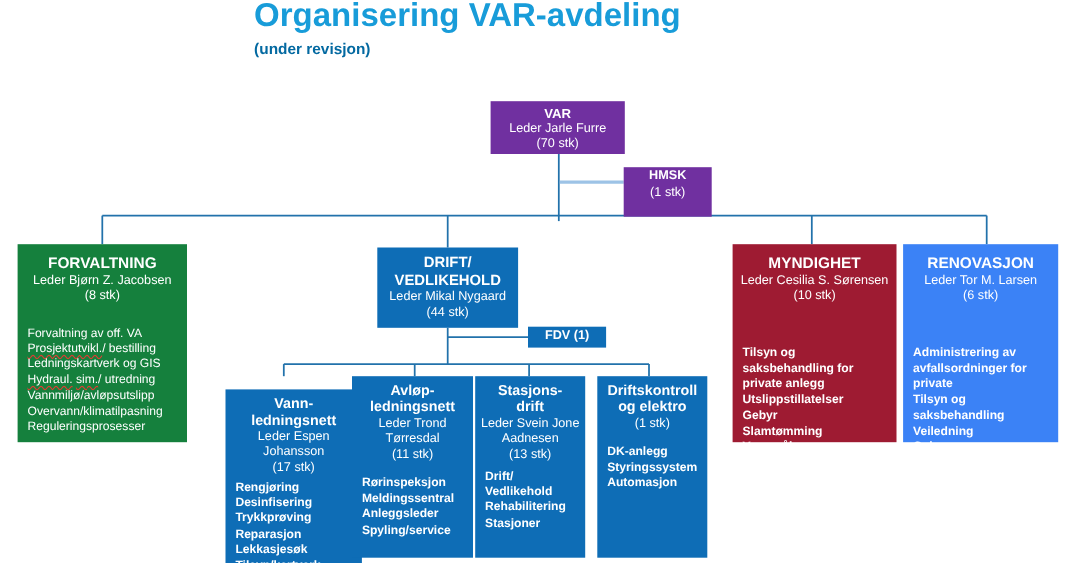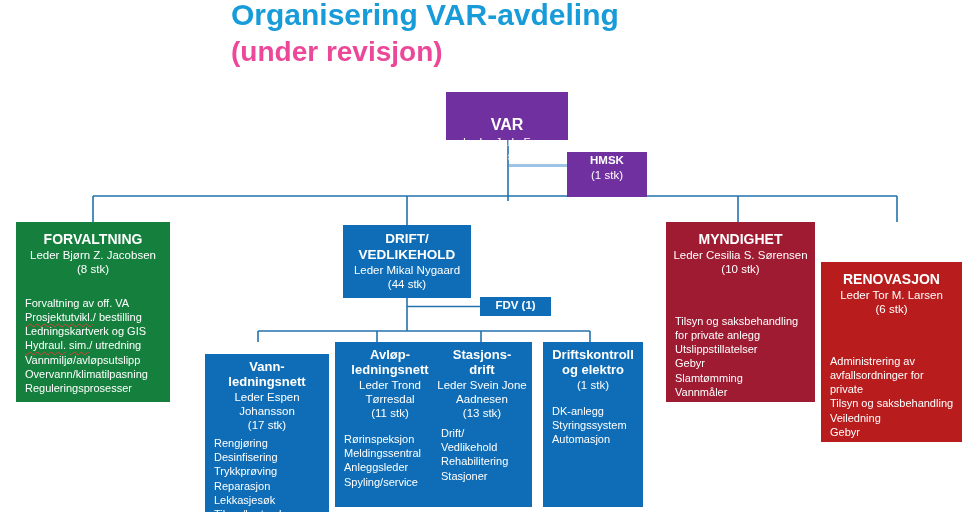--- a/index.html
+++ b/index.html
@@ -7,61 +7,61 @@
     position:relative;width:971px;height:512px;background:#ffffff;
     font-family:"Liberation Sans", sans-serif;overflow:hidden;
   }
   .title-line1{
     position:absolute;left:231px;top:-2px;
     font-size:30px;font-weight:bold;color:#189cd9;letter-spacing:0px;
     white-space:nowrap;
   }
   .title-line2{
     position:absolute;left:231px;top:36px;
-    font-size:28px;font-weight:bold;color:#ec4899;white-space:nowrap;
+    font-size:14px;font-weight:bold;color:#0369a1;white-space:nowrap;
   }
   .connectors{position:absolute;left:0;top:0;pointer-events:none;}
   .connectors line{stroke:#2272ab;stroke-width:1.6;}
   .connectors line.light{stroke:#9dc3e6;stroke-width:3;}
   .box{
     position:absolute;box-sizing:border-box;color:#ffffff;text-align:center;
   }
   .box .name{font-weight:bold;white-space:pre-line;line-height:1.18;}
   .box .sub{font-size:11.5px;line-height:1.22;white-space:pre-line;}
   .purple{background:#7030a0;}
   .blue{background:#0e6db6;}
   .gray{background:#15803d;}
   .maroon{background:#9e1b32;}
-  .green{background:#b91c1c;margin-top:40px;}
+  .green{background:#3b82f6;}
 
   #box-var{left:446px;top:92px;width:122px;height:48px;padding-top:4px;}
-  #box-var .name{font-size:16px;margin-top:20px;}
+  #box-var .name{font-size:12px;}
   #box-hmsk{left:567px;top:152px;width:80px;height:45px;padding-top:2px;}
   #box-hmsk .name{font-size:11.5px;}
   #box-fdv{left:480px;top:297px;width:71px;height:19px;padding-top:2px;}
   #box-fdv .name{font-size:11.5px;}
 
   #box-forvaltning{left:16px;top:222px;width:154px;height:180px;padding-top:9px;}
   #box-myndighet{left:666px;top:222px;width:149px;height:180px;padding-top:9px;}
   #box-renovasjon{left:821px;top:222px;width:141px;height:180px;padding-top:9px;}
   #box-forvaltning .name,#box-myndighet .name,#box-renovasjon .name{font-size:14px;}
 
   #box-drift{left:343px;top:225px;width:128px;height:73px;padding-top:6px;}
   #box-drift .name{font-size:13.5px;}
 
   #box-vann{left:205px;top:354px;width:124px;height:165px;padding-top:5px;}
-  #box-avlop{left:335px;top:342px;width:110px;height:165px;padding-top:5px;}
+  #box-avlop{left:320px;top:342px;width:110px;height:165px;padding-top:5px;}
   #box-stasjon{left:432px;top:342px;width:100px;height:165px;padding-top:5px;}
   #box-elektro{left:543px;top:342px;width:100px;height:165px;padding-top:5px;}
   #box-vann .name,#box-avlop .name,#box-stasjon .name,#box-elektro .name{font-size:13px;}
 
   .tasks{
     text-align:left;padding:0 6px 0 9px;font-size:11px;line-height:1.3;
   }
-  .tasks.bold-list .task{font-weight:normal;}
+  .tasks.bold-list .task{font-weight:bold;}
   .mt4{margin-top:4px;}
   .mt6{margin-top:6px;}
   .mt12{margin-top:12px;}
   .mt20{margin-top:20px;}
   .mt38{margin-top:38px;}
   .squiggle{
     text-decoration-line:underline;
     text-decoration-style:wavy;
     text-decoration-color:#e03c31;
     text-decoration-thickness:1px;

